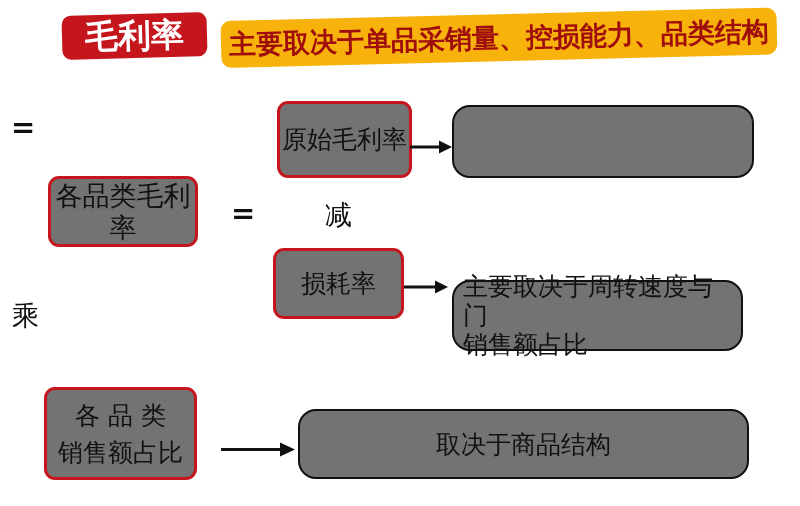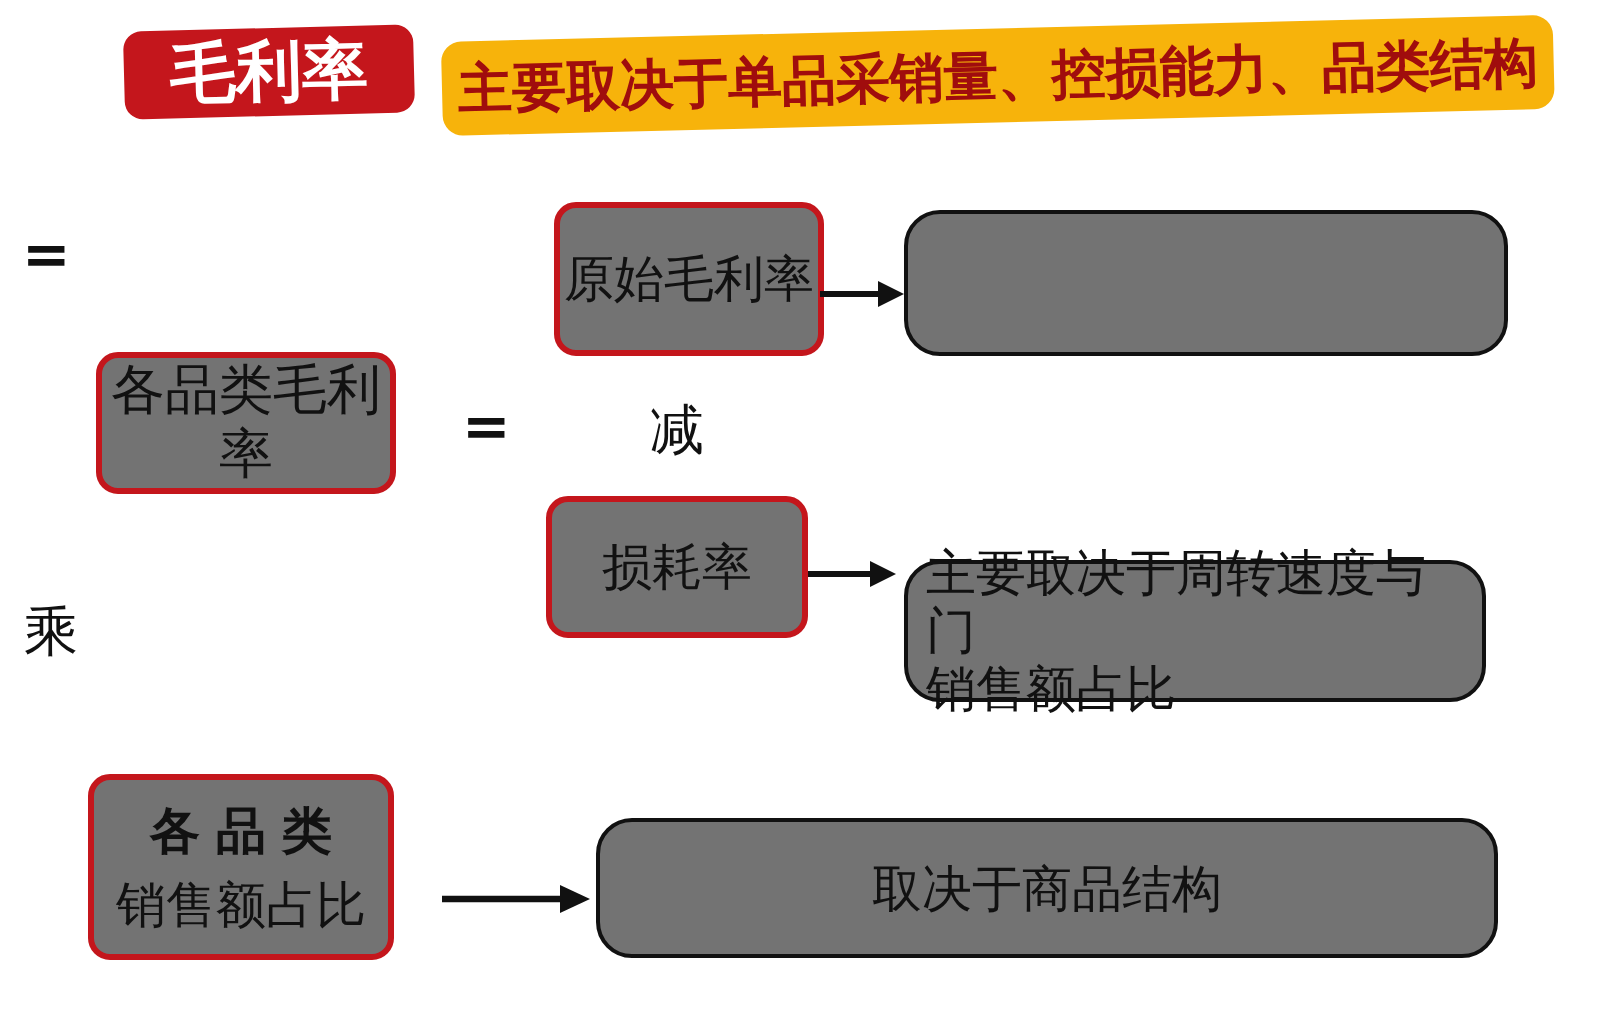--- a/index.html
+++ b/index.html
@@ -75,21 +75,21 @@
     justify-content: flex-start;
     text-align: left;
     padding-left: 9px;
     padding-right: 4px;
   }
   .node .line { display: block; }
   #node-category-margin { left: 48px; top: 176px; width: 150px; height: 71px; font-size: 27px; }
   #node-original-margin { left: 277px; top: 101px; width: 135px; height: 77px; }
   #node-loss-rate       { left: 273px; top: 248px; width: 131px; height: 71px; }
   #node-sales-share     { left: 44px;  top: 387px; width: 153px; height: 93px; line-height: 37px; border-width: 3.5px; }
-  #node-sales-share .line1 { letter-spacing: 8px; text-indent: 8px; font-weight: bold; }
+  #node-sales-share .line1 { letter-spacing: 8px; text-indent: 8px; }
   #node-pricing  { left: 452px; top: 105px; width: 302px; height: 73px; }
   #node-turnover { left: 452px; top: 247px; width: 291px; height: 71px; margin-top: 33px; }
   #node-structure { left: 298px; top: 409px; width: 451px; height: 70px; text-align: right; }
   
   .arrow { position: absolute; }
   #arrow-1 { left: 410px; top: 139px; }
   #arrow-2 { left: 404px; top: 279px; }
   #arrow-3 { left: 221px; top: 441px; }
 </style>
 </head>

